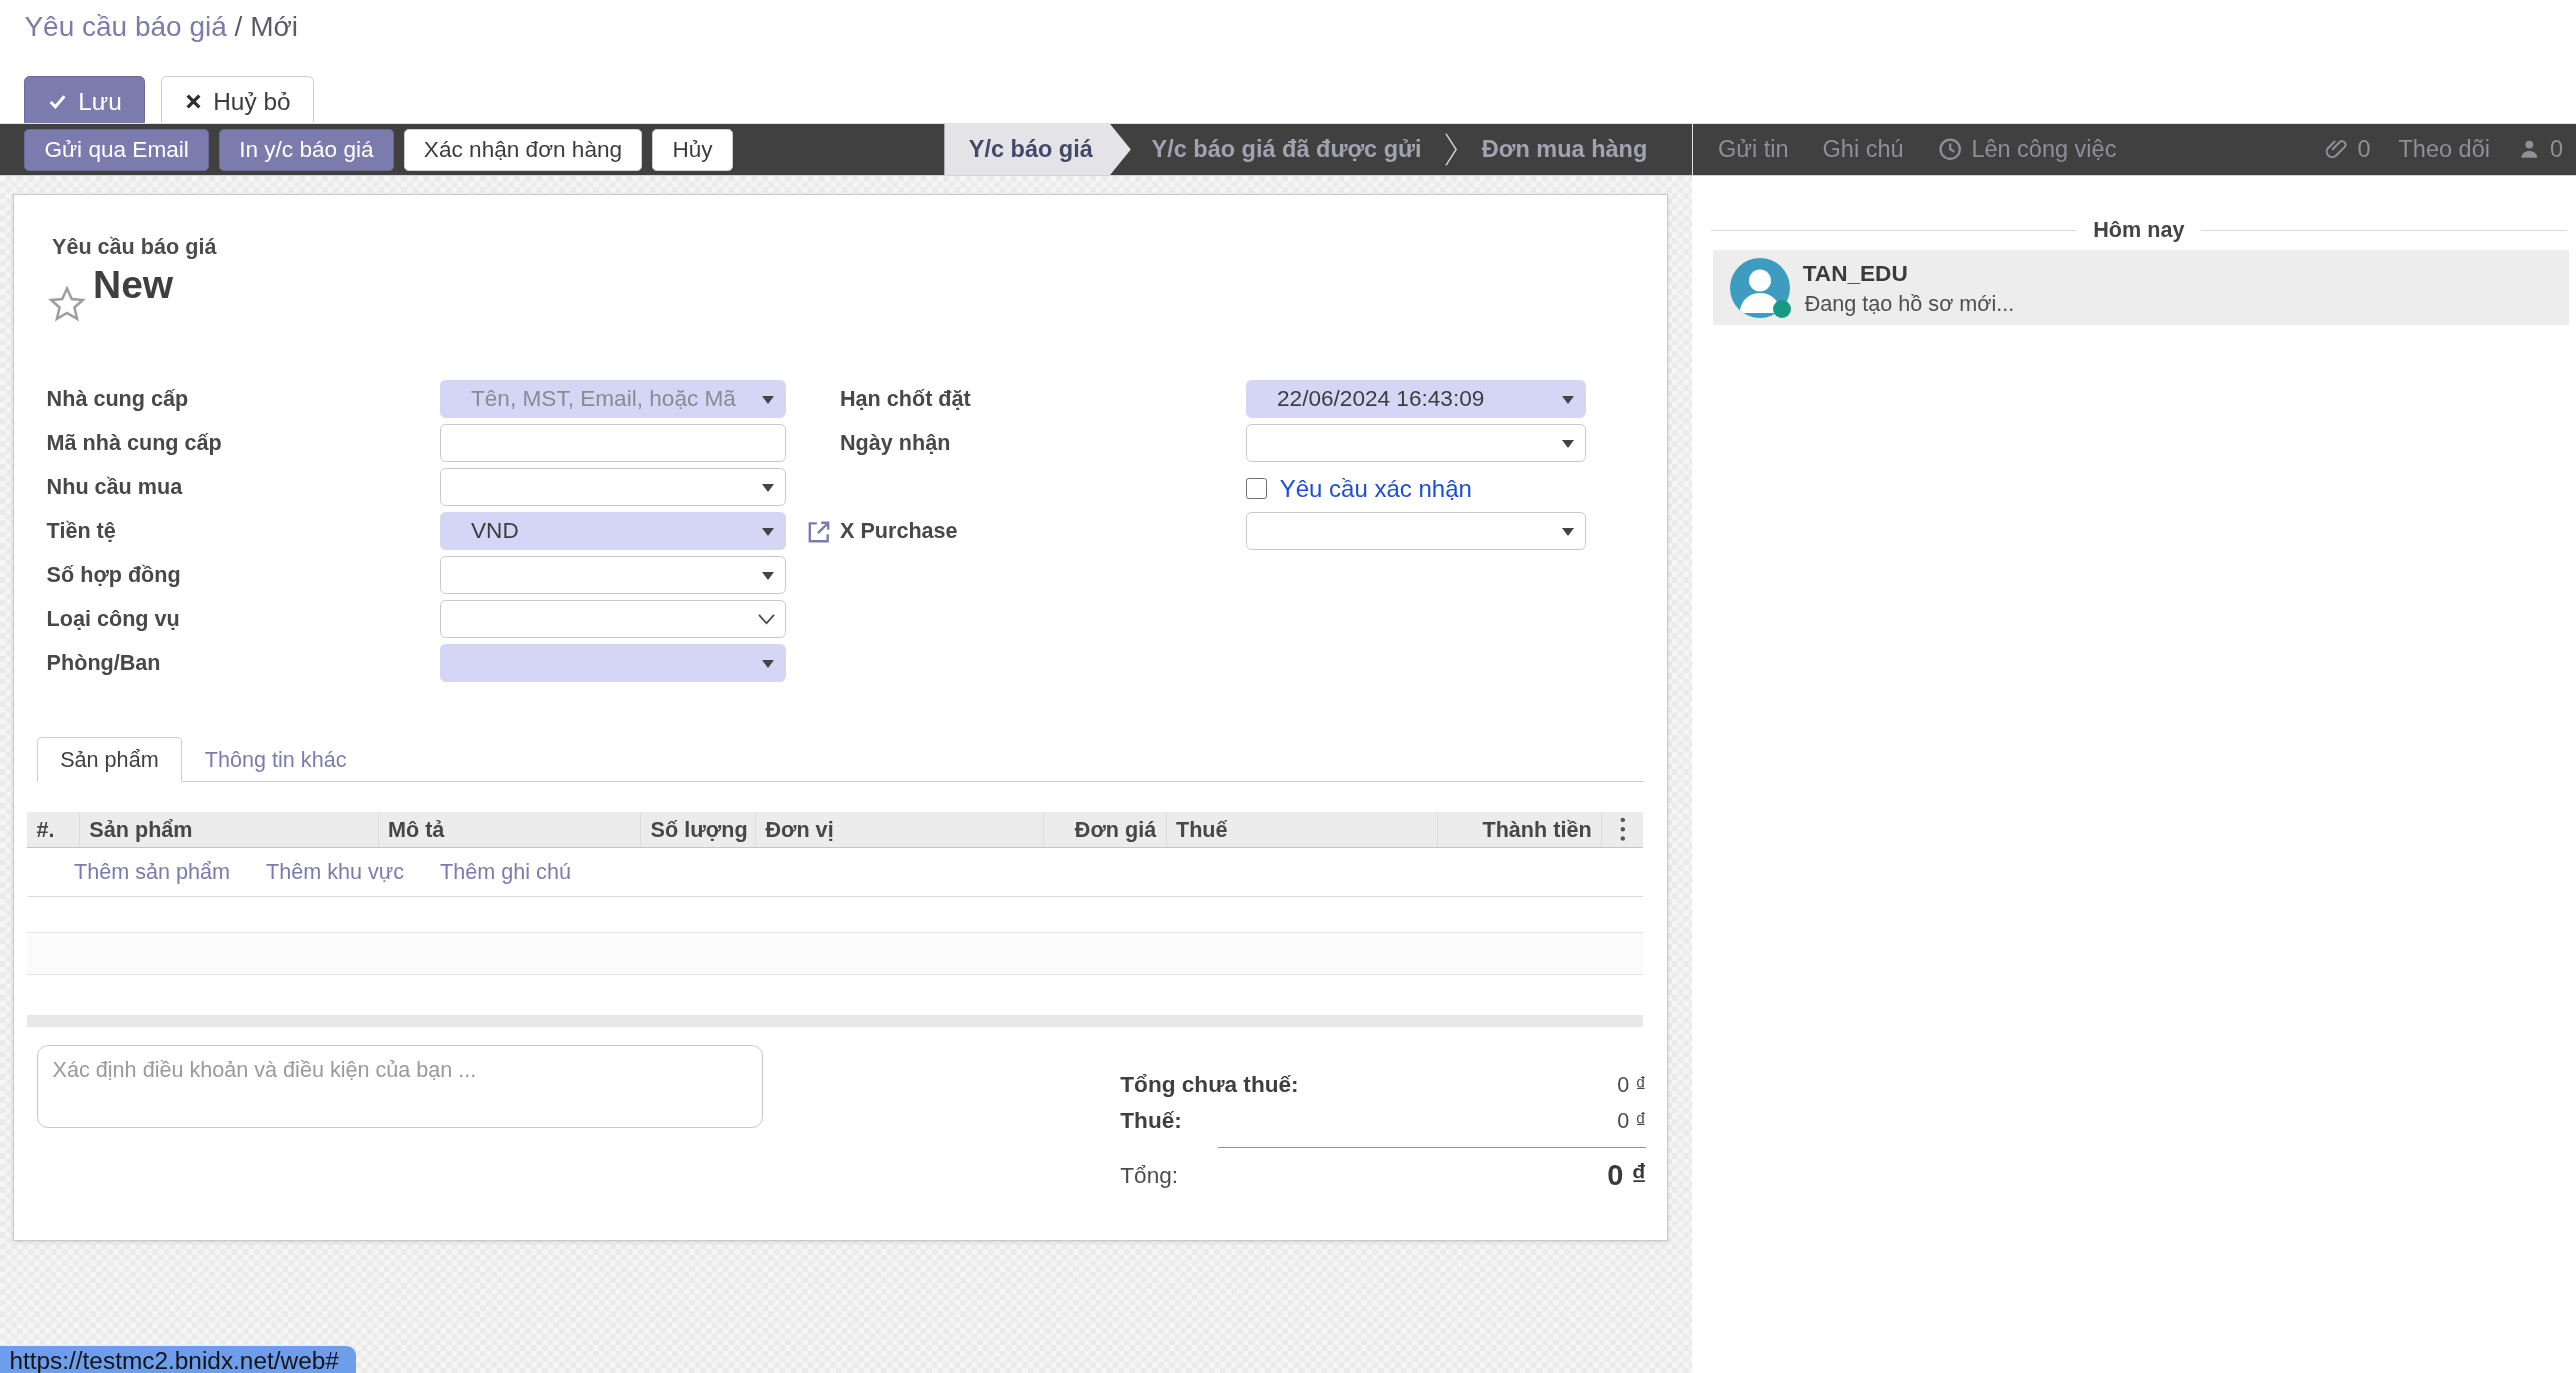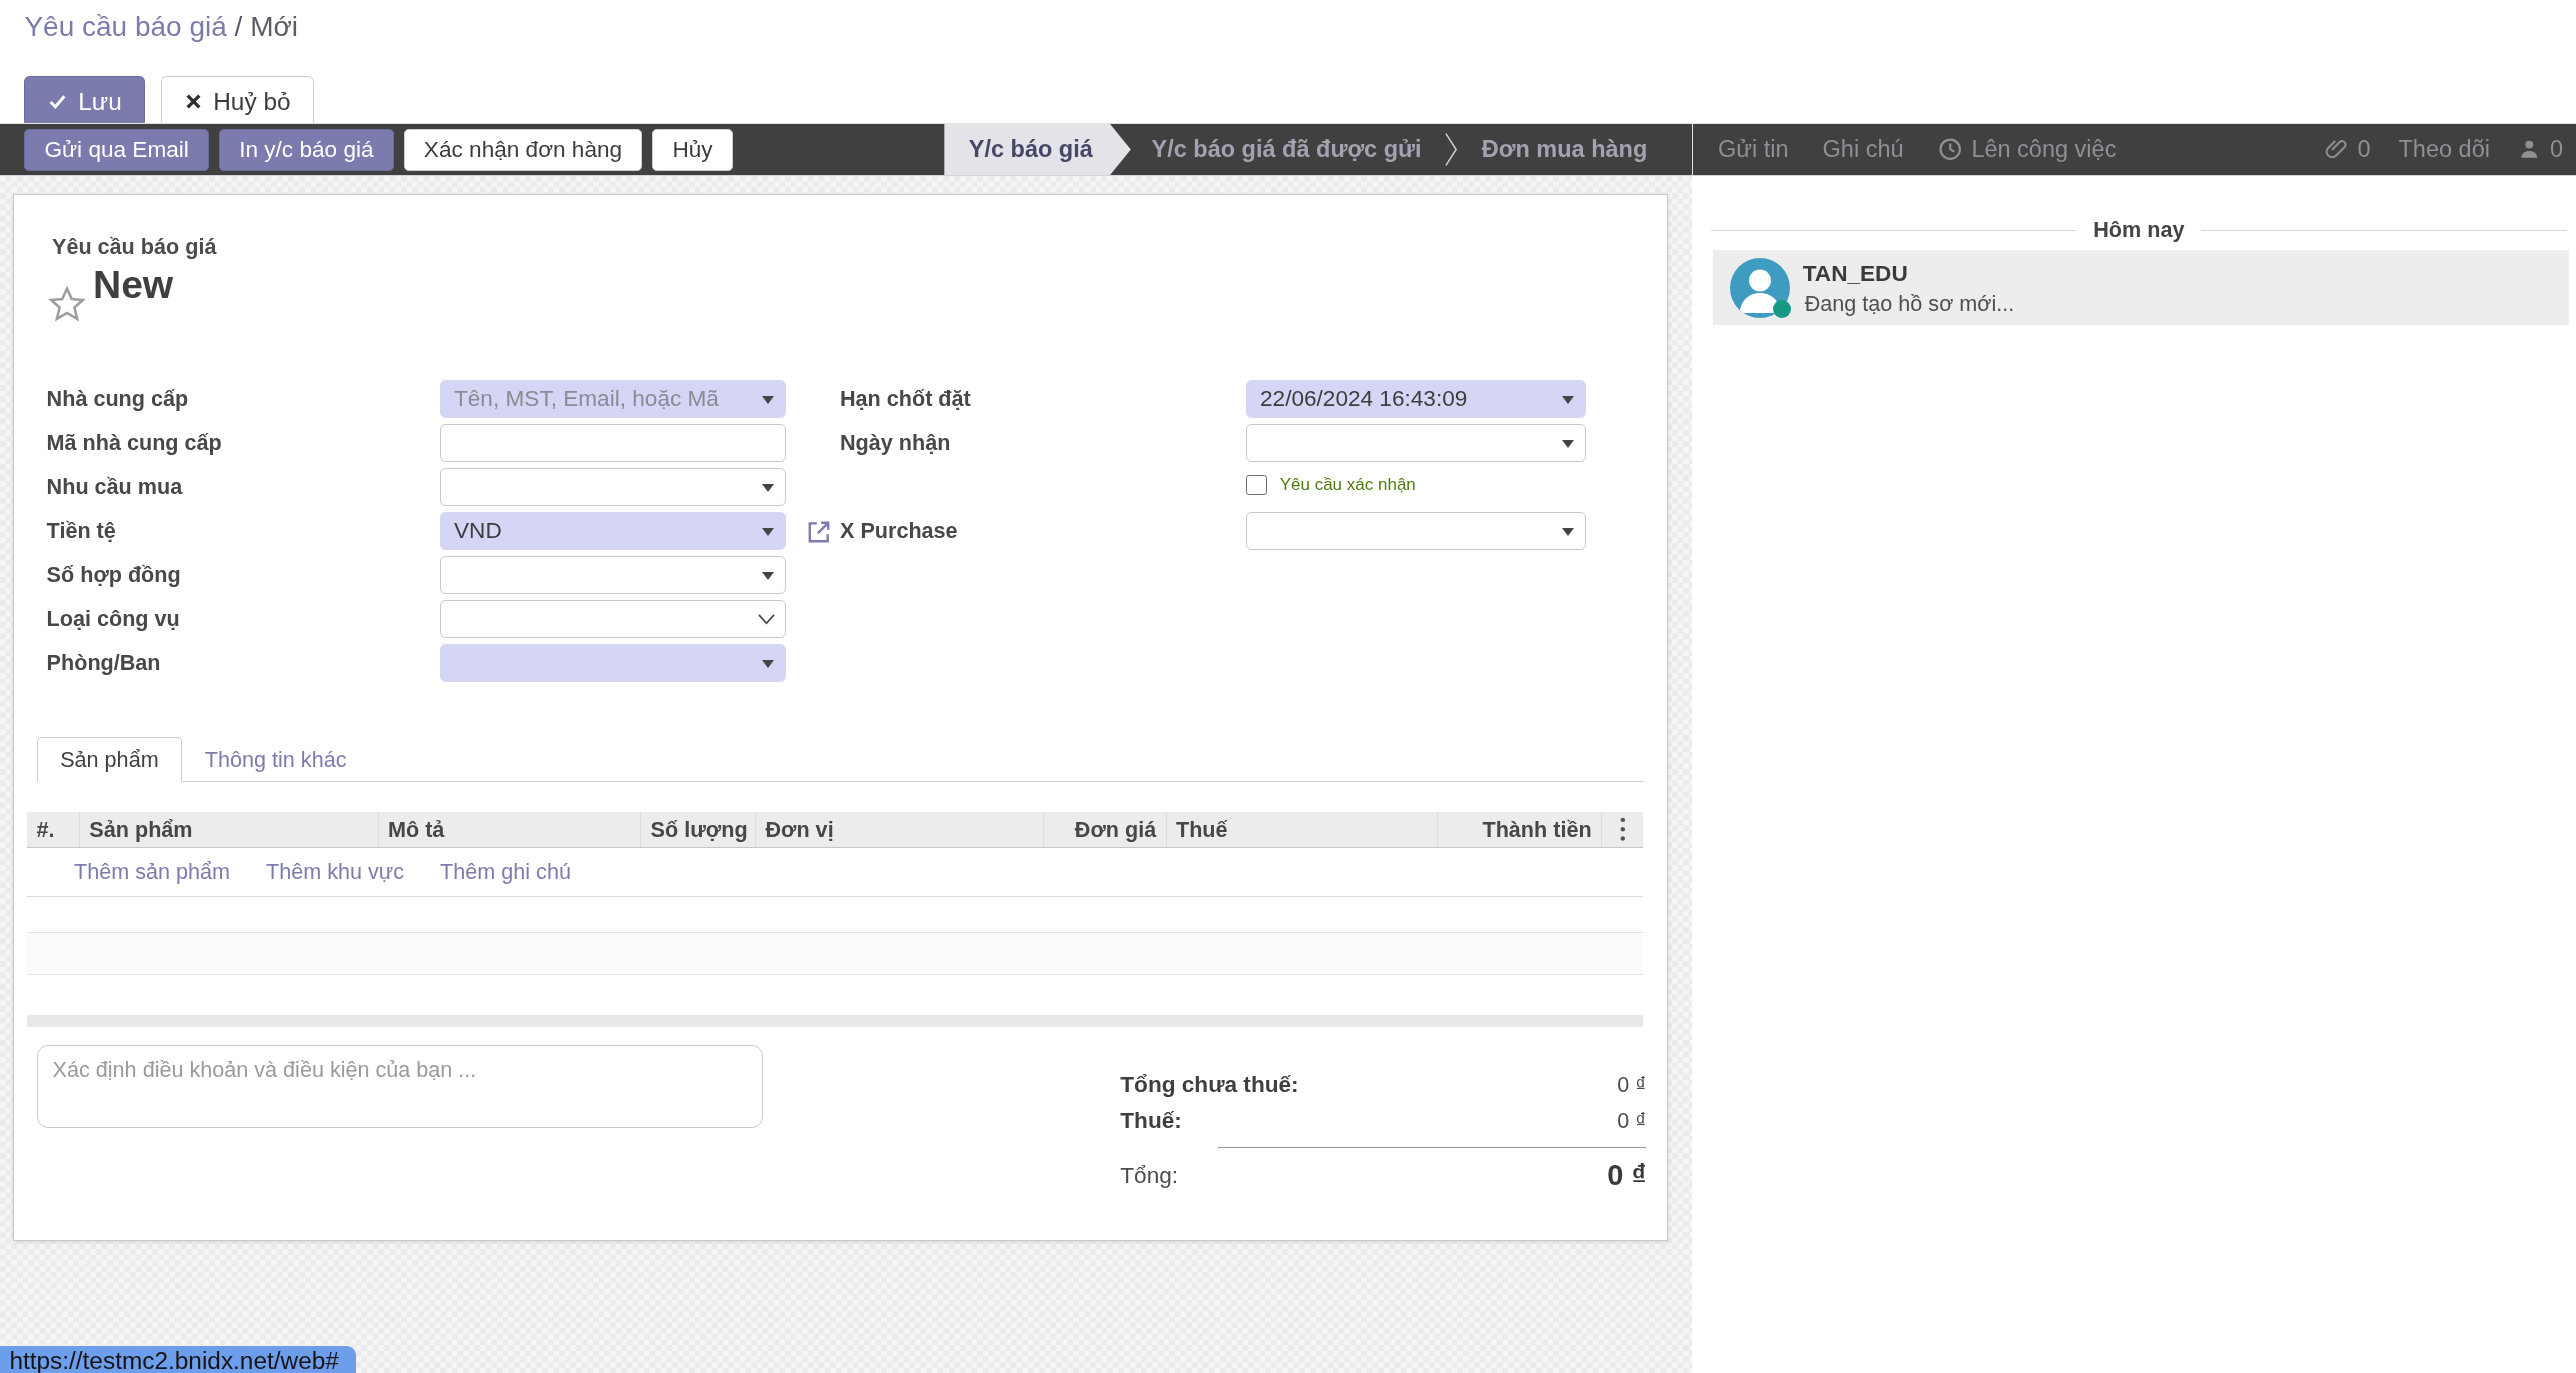--- a/index.html
+++ b/index.html
@@ -59,33 +59,33 @@
   .fav-star { position: absolute; left: 34px; top: 90px; cursor: pointer; }
   .rec-title { position: absolute; left: 79px; top: 68px; font-size: 39px; font-weight: bold; color: #3f3f3f; }
 
   
   .col-left  { position: absolute; left: 26px;  top: 184px; width: 780px; }
   .col-right { position: absolute; left: 813px; top: 184px; width: 808px; }
   .fld-row { position: relative; height: 44px; }
   .fld-label { position: absolute; left: 6.6px; top: 0; line-height: 39px; font-size: 21.6px; font-weight: bold; color: #484848; }
   .col-right .fld-label { left: 13px; }
   .inp { position: absolute; top: 0.9px; height: 38px; background: #fff; border: 0.9px solid #c8c8c8;
-         border-radius: 5.6px; display: flex; align-items: center; padding: 0 13px; font-size: 22.6px; cursor: text; }
+         border-radius: 5.6px; display: flex; align-items: center; padding: 0 30px; font-size: 22.6px; cursor: text; }
   .col-left  .inp { left: 400px; width: 346px; }
   .col-right .inp { left: 419px; width: 340px; }
   .inp.req { background: #d5d6f5; border-color: #d5d6f5; }
   .inp .ph { color: #8a8a93; }
   .inp .val { color: #3d3d3d; }
   .caret { position: absolute; right: 11.3px; top: 50%; margin-top: -2.8px; width: 0; height: 0;
            border-left: 6.6px solid transparent; border-right: 6.6px solid transparent; border-top: 8.5px solid #454545; }
   .sel-chev { position: absolute; right: 9.4px; top: 50%; margin-top: -5.6px; }
   .ext-link { position: absolute; left: 792px; top: 324px; cursor: pointer; }
   .chk-row { position: absolute; left: 419px; top: 7.5px; display: flex; align-items: center; gap: 13px; }
   .checkbox { width: 20.7px; height: 20.7px; background: #fff; border: 1.9px solid #6f6f6f; border-radius: 2.8px; cursor: pointer; }
-  .chk-label { font-size: 17px; color: #4d7c0f; }
+  .chk-label { font-size: 24px; color: #1d4ed8; }
 
   
   .tabs { position: absolute; left: 22.6px; right: 22.6px; top: 542px; height: 45px;
           border-bottom: 0.9px solid #cdcdcd; display: flex; align-items: flex-end; }
   .tab { font-size: 21.6px; padding: 0 22.6px; line-height: 43px; cursor: pointer; }
   .tab.active { background: #fff; border: 0.9px solid #cdcdcd; border-bottom: 0.9px solid #fff; margin-bottom: -0.9px;
                 border-radius: 4.7px 4.7px 0 0; color: #3f3f3f; height: 45px; }
   .tab.inactive { color: #7c7bad; }
 
   

